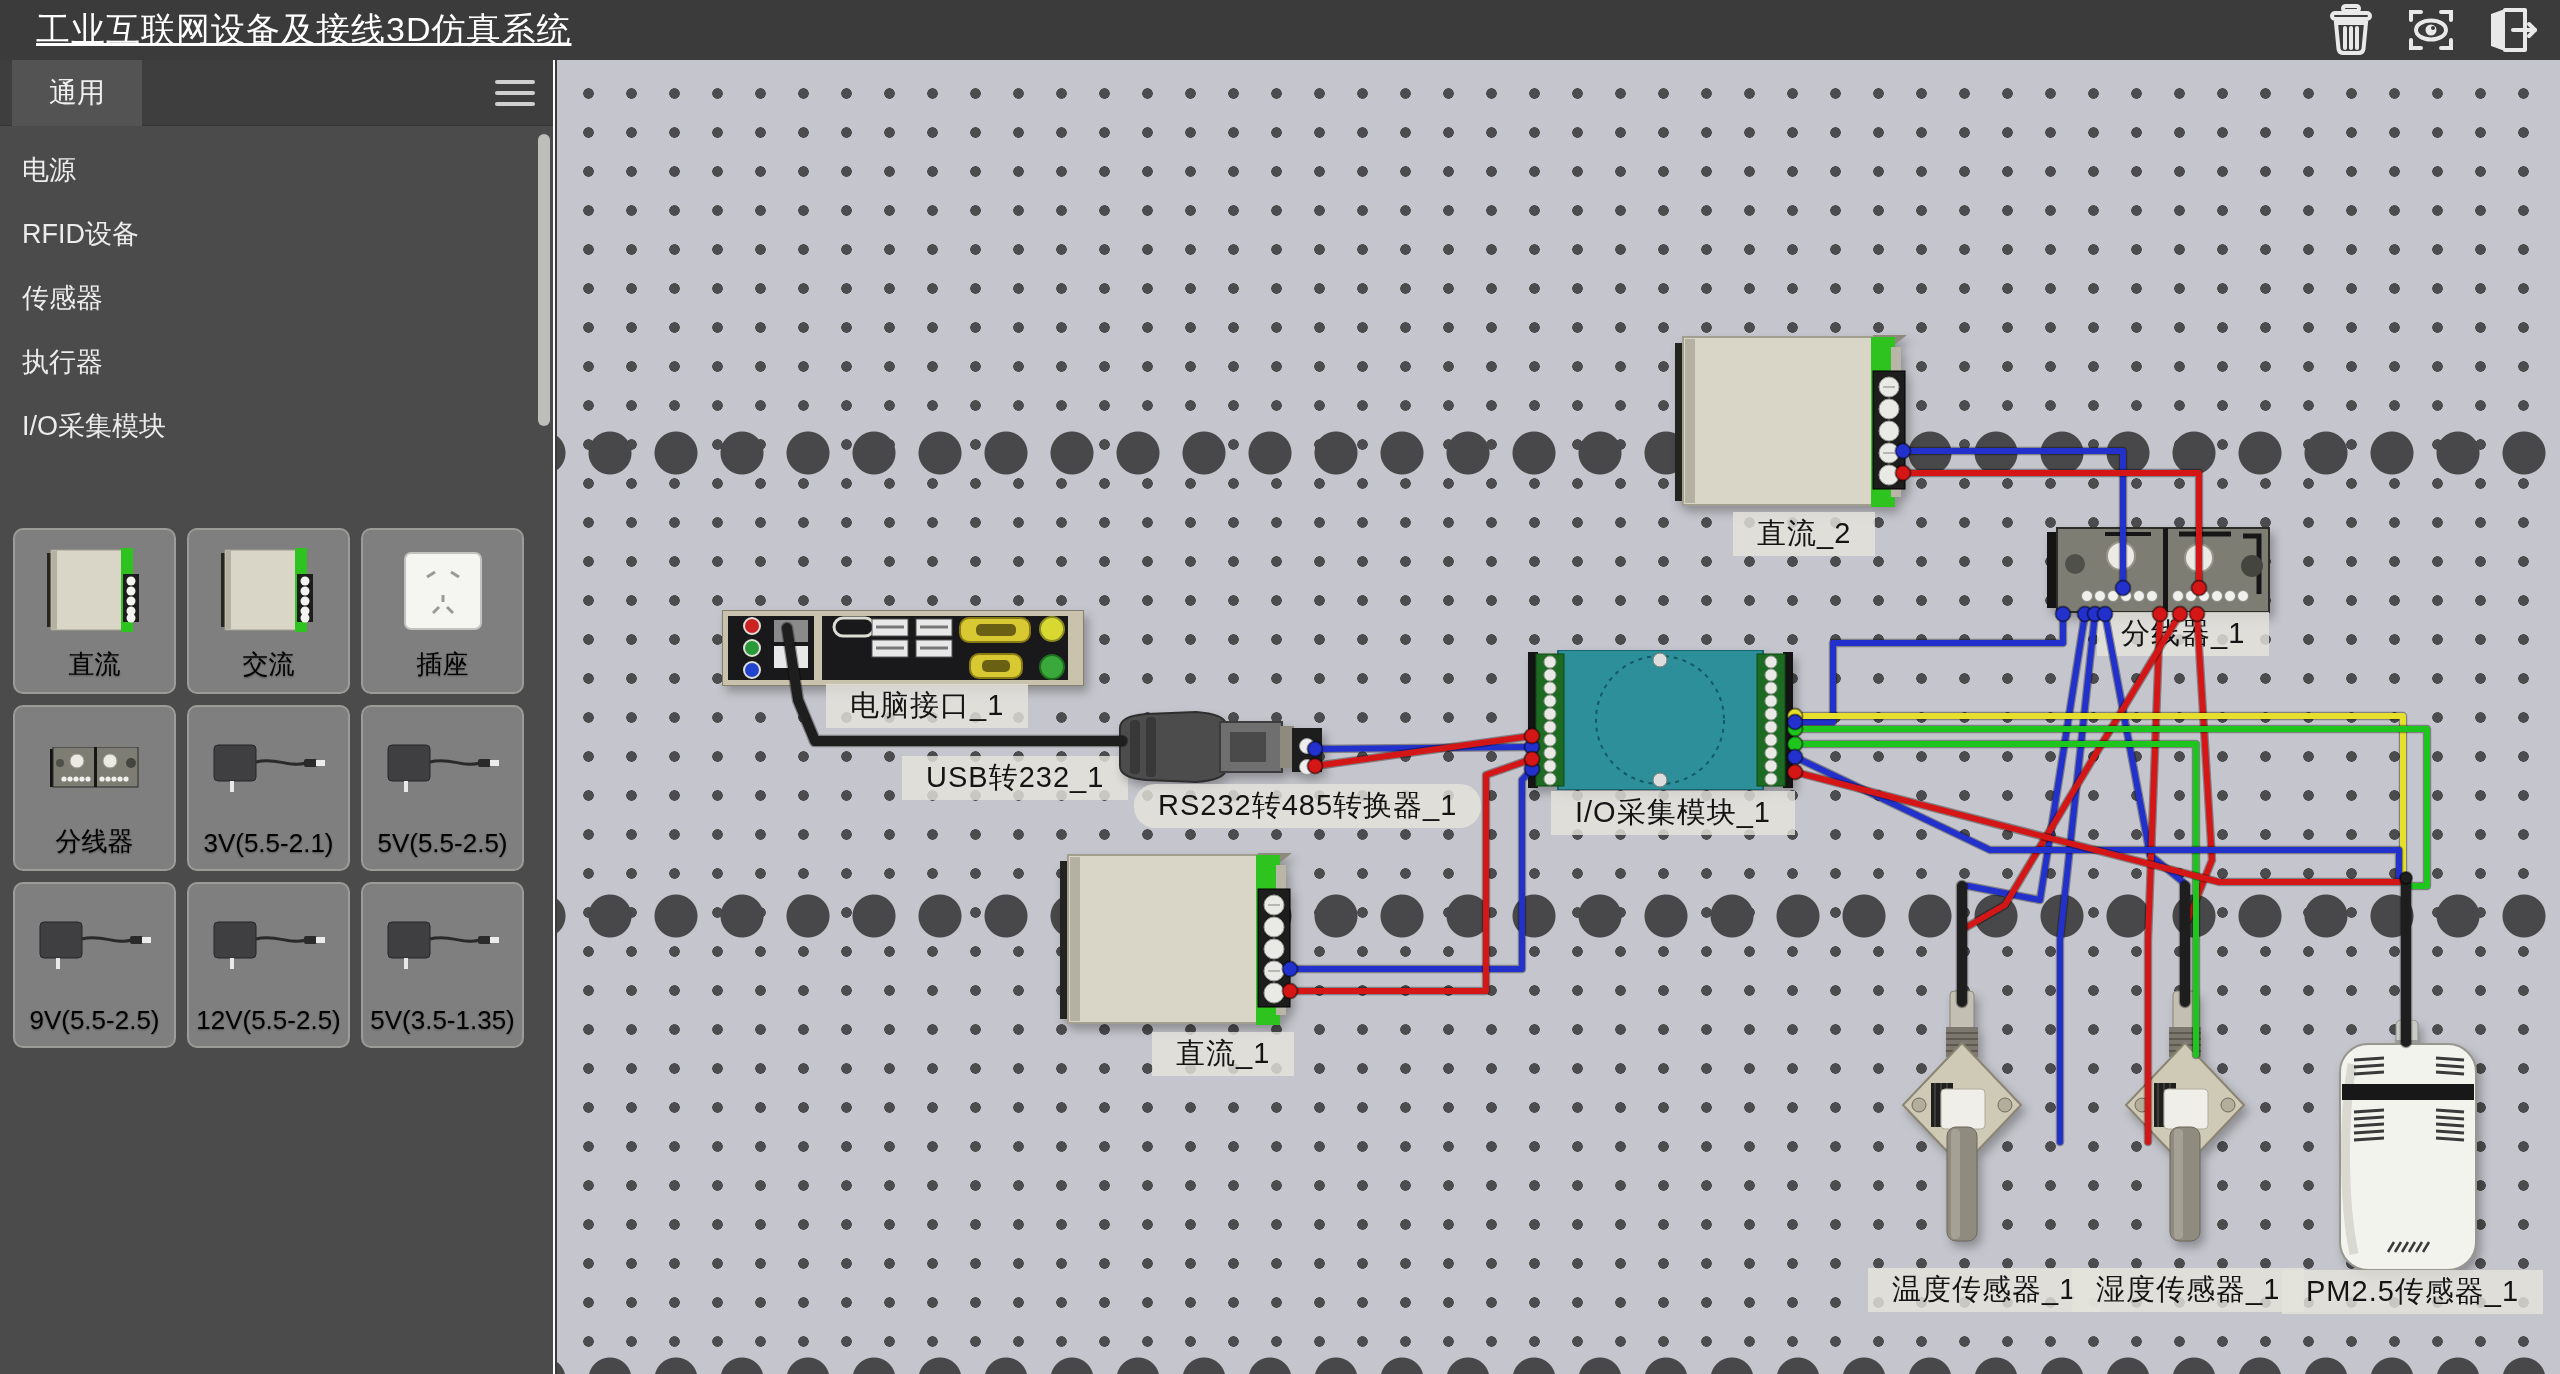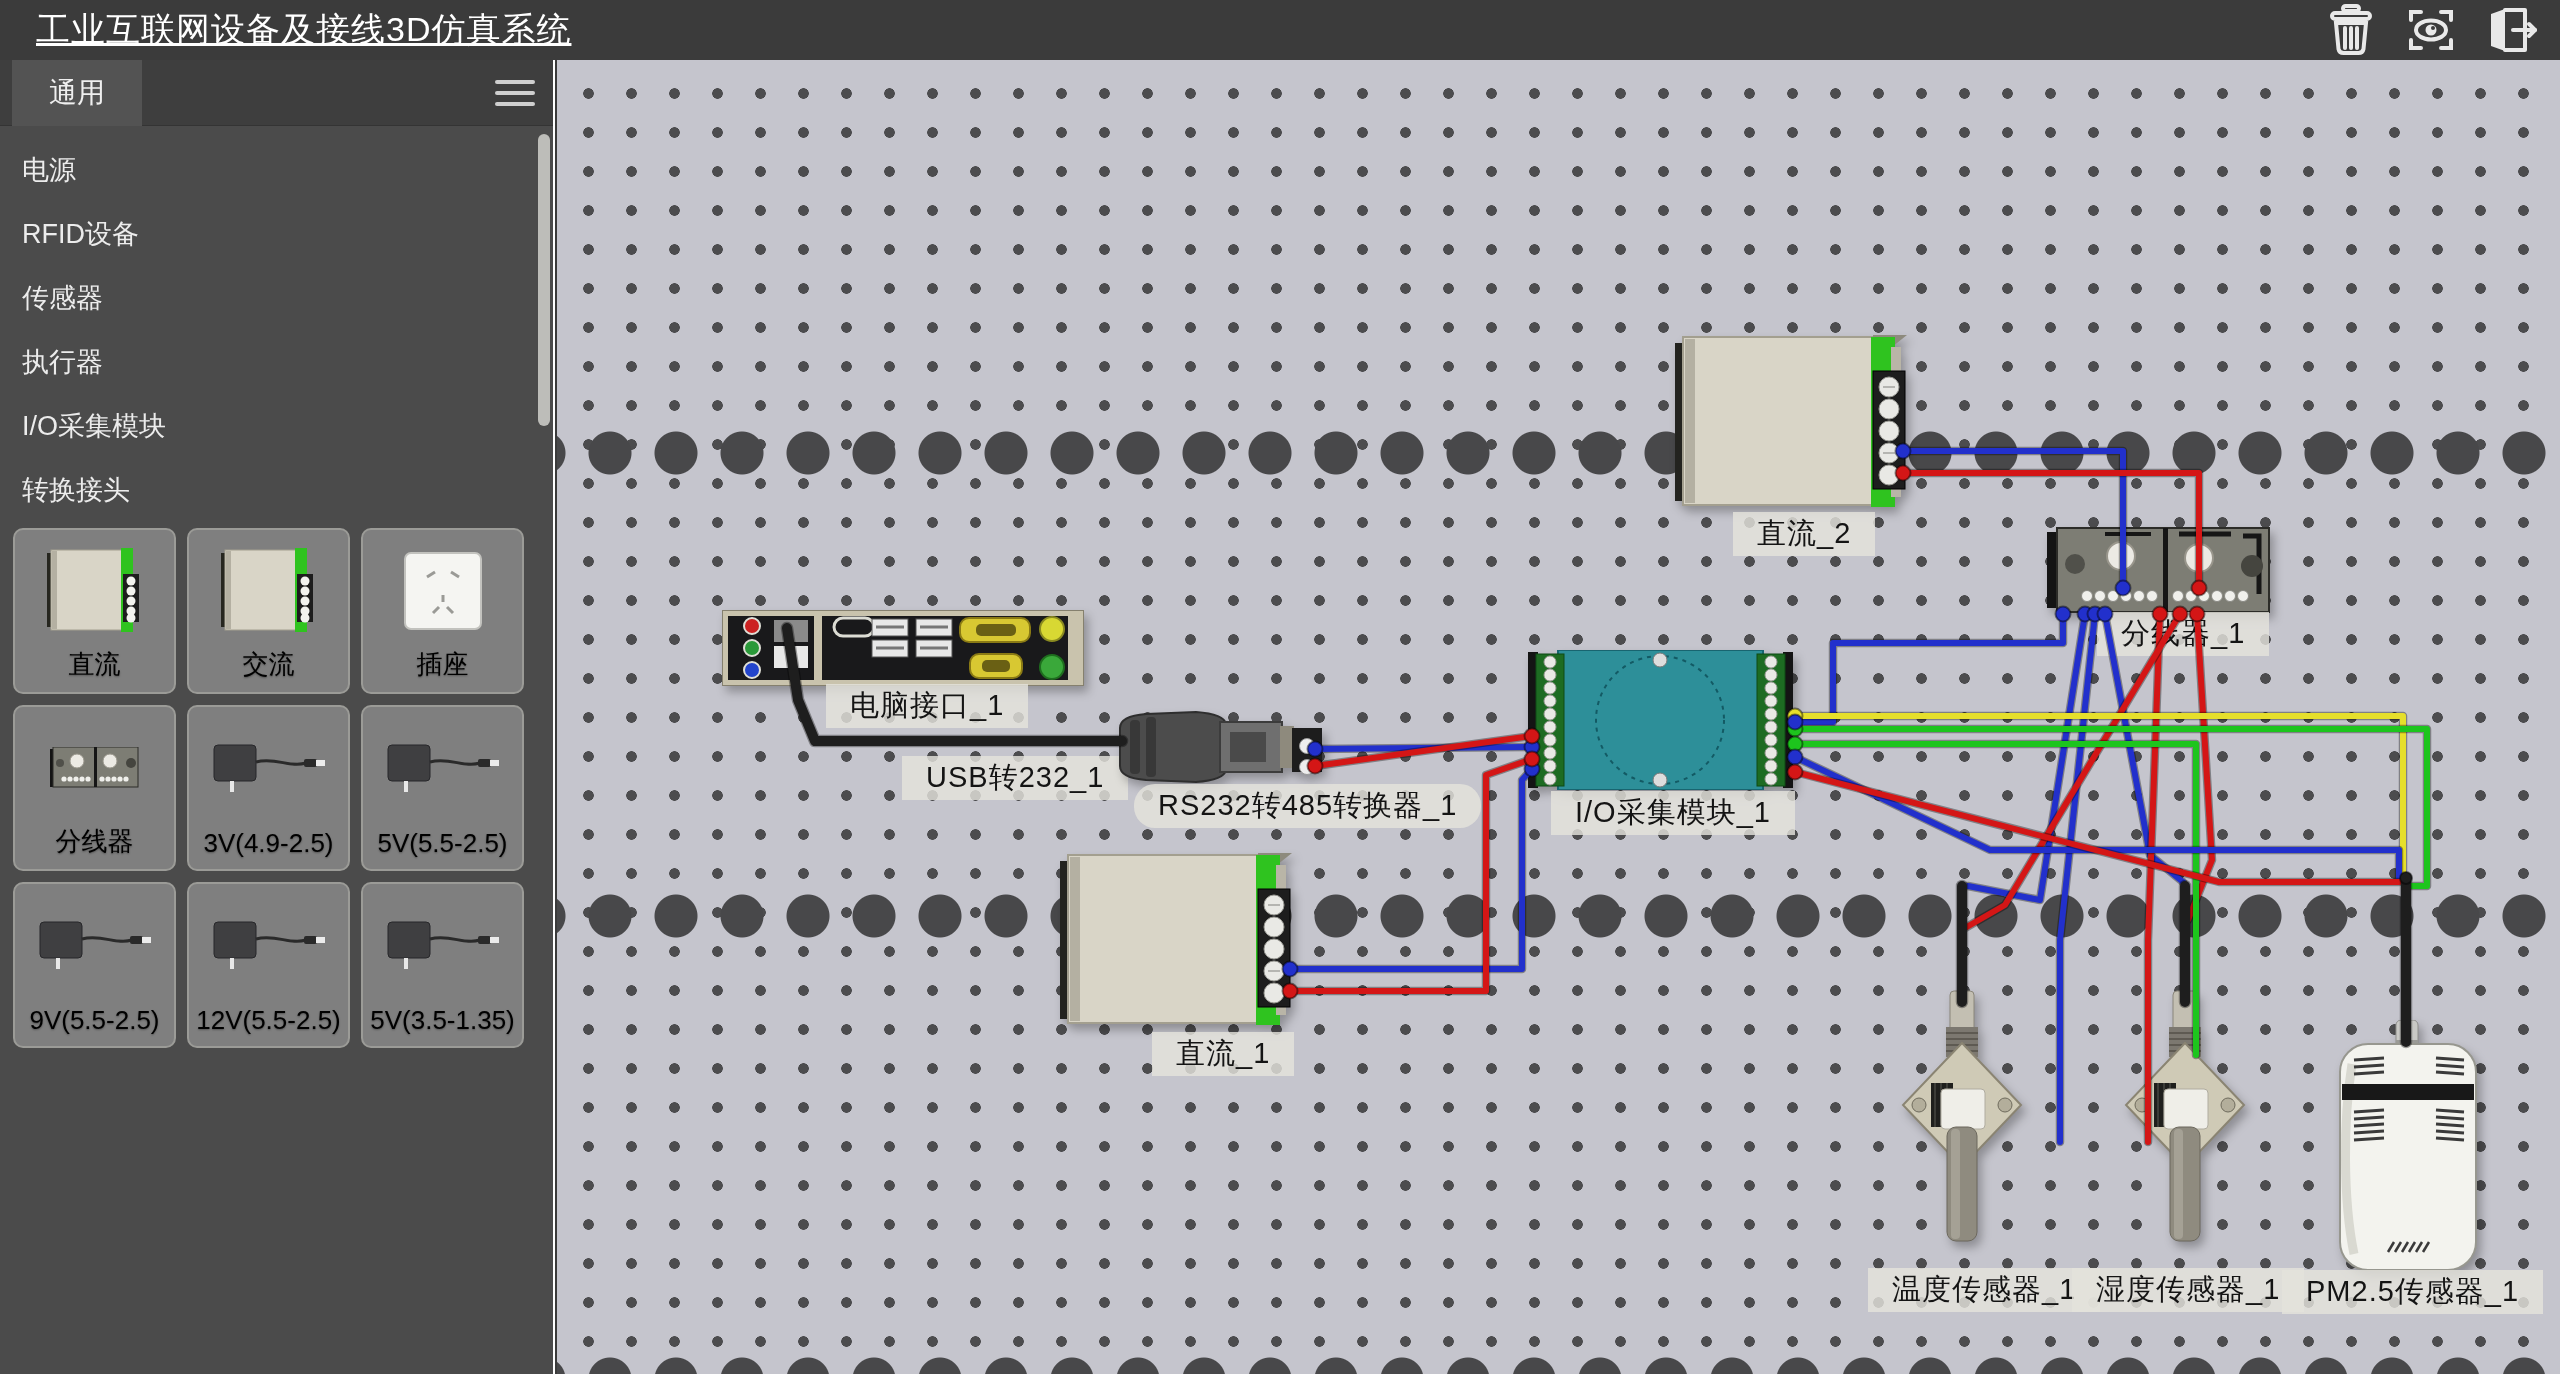--- a/index.html
+++ b/index.html
@@ -99,21 +99,20 @@
         <div></div>
         <div></div>
       </div>
   </div>
   <div id="menu">
     <div class="menu-item">电源</div>
       <div class="menu-item">RFID设备</div>
       <div class="menu-item">传感器</div>
       <div class="menu-item">执行器</div>
       <div class="menu-item">I/O采集模块</div>
-      <div class="menu-item">转换接头</div>
       <div id="menu-scrollbar"></div>
   </div>
   <div id="cards">
       <div class="card">
         <div class="card-graphic">
           <svg width="96" height="86" viewBox="0 0 96 86">
     <rect x="0" y="5" width="6" height="74" fill="#26261f"></rect>
     <rect x="4" y="2" width="74" height="80" fill="#d9d5c7" stroke="#a39f8f"></rect>
     <rect x="5" y="3" width="5" height="78" fill="#b4b0a2"></rect>
     <rect x="74" y="0" width="12" height="84" fill="#2fc31f"></rect>
@@ -186,21 +185,21 @@
       <div class="card">
         <div class="card-graphic">
           <svg width="118" height="62" viewBox="0 0 118 62">
     <rect x="4" y="8" width="42" height="36" rx="4" fill="#3f3f41" stroke="#27272a"></rect>
     <rect x="20" y="44" width="4" height="11" fill="#e8e8e8"></rect>
     <path d="M46,25 C 66,20 80,31 96,26" fill="none" stroke="#2a2a2a" stroke-width="3"></path>
     <rect x="94" y="22" width="13" height="8" rx="2" fill="#2a2a2a"></rect>
     <rect x="106" y="23" width="9" height="6" fill="#ececec"></rect>
           </svg>
         </div>
-        <div class="card-label">3V(4.9-2.5)</div>
+        <div class="card-label">3V(5.5-2.1)</div>
       </div>
       <div class="card">
         <div class="card-graphic">
           <svg width="118" height="62" viewBox="0 0 118 62">
     <rect x="4" y="8" width="42" height="36" rx="4" fill="#3f3f41" stroke="#27272a"></rect>
     <rect x="20" y="44" width="4" height="11" fill="#e8e8e8"></rect>
     <path d="M46,25 C 66,20 80,31 96,26" fill="none" stroke="#2a2a2a" stroke-width="3"></path>
     <rect x="94" y="22" width="13" height="8" rx="2" fill="#2a2a2a"></rect>
     <rect x="106" y="23" width="9" height="6" fill="#ececec"></rect>
           </svg>

